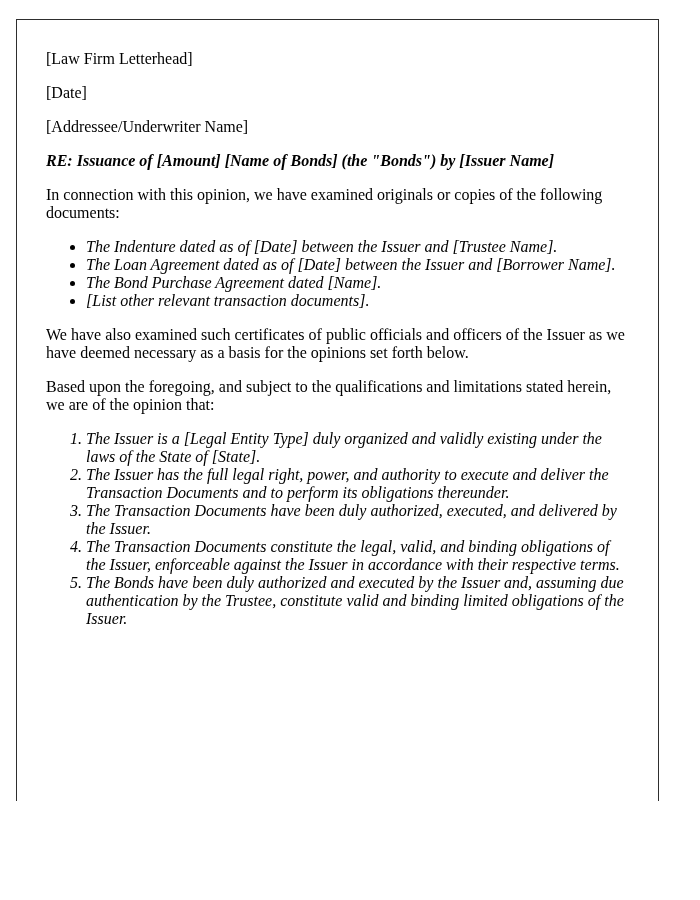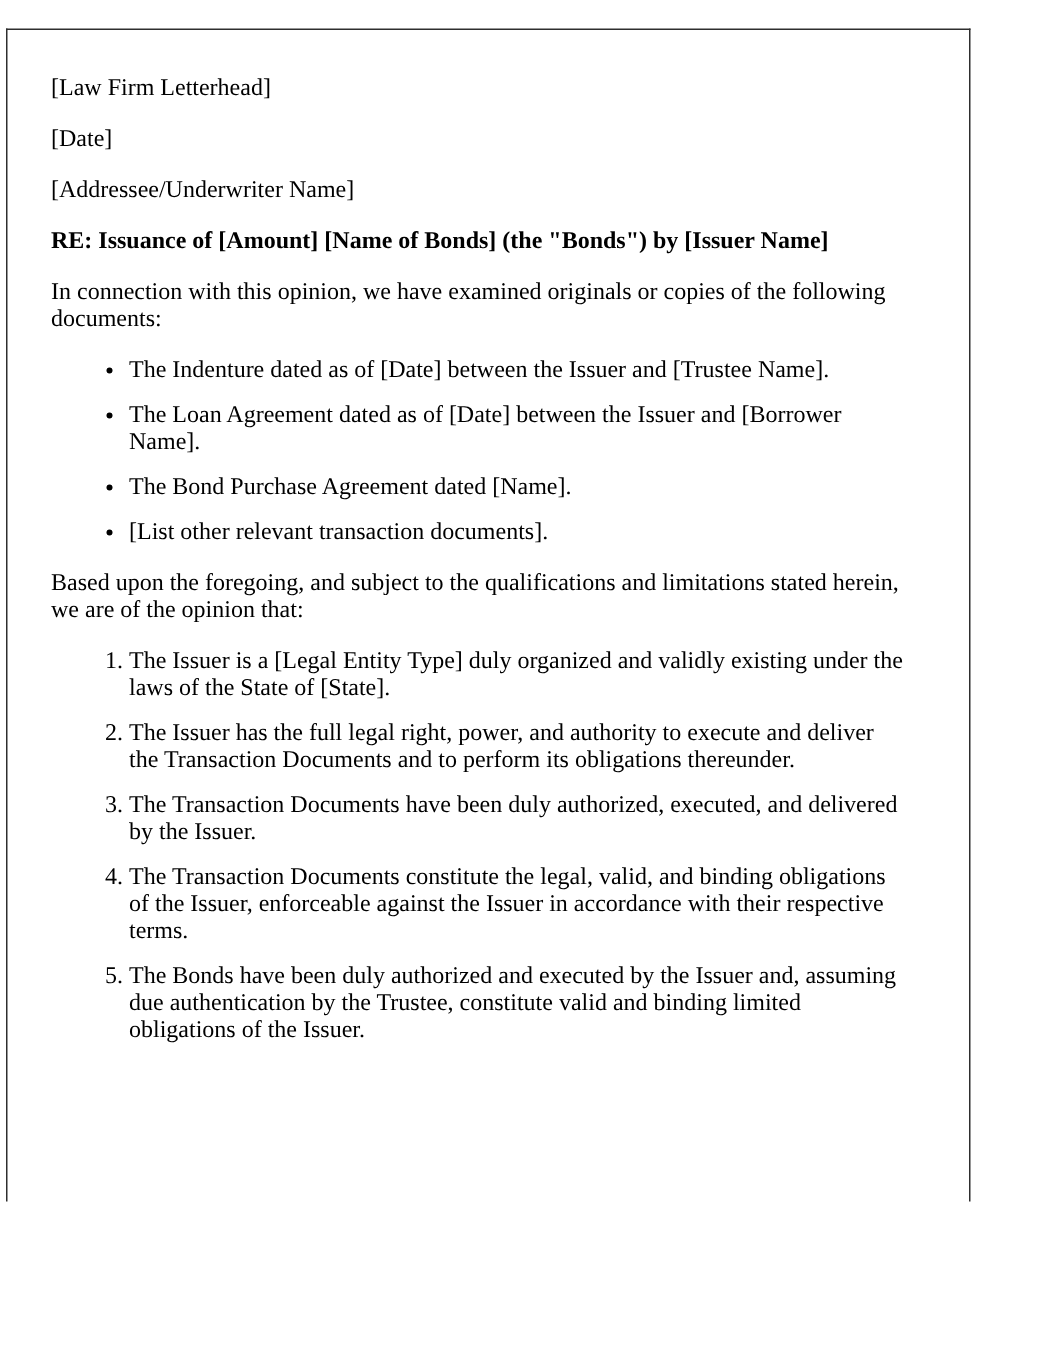--- a/index.html
+++ b/index.html
@@ -12,43 +12,45 @@
     height: 900px;
     position: relative;
     font-family: "Liberation Serif", "DejaVu Serif", serif;
     font-size: 16px;
     line-height: normal;
     color: #000000;
     overflow: hidden;
   }
   .page-frame {
     position: absolute;
-    left: 4px;
+    left: 16px;
     top: 19px;
     width: 643px;
     height: 782px;
     box-sizing: border-box;
     border: 1.5px solid #2e2e2e;
     border-bottom: none;
     padding: 14px 30px 0 29px;
     overflow: hidden;
     background: #ffffff;
   }
   .page-frame p {
     margin: 16px 0;
   }
   .re-line {
     font-weight: bold;
+    font-style: italic;
   }
   ul.doc-list, ol.opinion-list {
     margin: 16px 0;
     padding-left: 40px;
   }
   ul.doc-list li, ol.opinion-list li {
-    margin: 12px;
+    margin: 0;
+    font-style: italic;
   }
 </style>
 </head>
 <body>
 
 <div class="page-frame">
 
   <p>[Law Firm Letterhead]</p>
 
   <p>[Date]</p>
@@ -64,20 +66,21 @@
 
   <p>In connection with this opinion, we have examined originals or copies of the following documents:</p>
 
   <ul class="doc-list">
       <li>The Indenture dated as of [Date] between the Issuer and [Trustee Name].</li>
       <li>The Loan Agreement dated as of [Date] between the Issuer and [Borrower Name].</li>
       <li>The Bond Purchase Agreement dated [Name].</li>
       <li>[List other relevant transaction documents].</li>
     </ul>
 
+  <p>We have also examined such certificates of public officials and officers of the Issuer as we have deemed necessary as a basis for the opinions set forth below.</p>
 
   <p>Based upon the foregoing, and subject to the qualifications and limitations stated herein, we are of the opinion that:</p>
 
   <ol class="opinion-list">
       <li>The Issuer is a [Legal Entity Type] duly organized and validly existing under the laws of the State of [State].</li>
       <li>The Issuer has the full legal right, power, and authority to execute and deliver the Transaction Documents and to perform its obligations thereunder.</li>
       <li>The Transaction Documents have been duly authorized, executed, and delivered by the Issuer.</li>
       <li>The Transaction Documents constitute the legal, valid, and binding obligations of the Issuer, enforceable against the Issuer in accordance with their respective terms.</li>
       <li>The Bonds have been duly authorized and executed by the Issuer and, assuming due authentication by the Trustee, constitute valid and binding limited obligations of the Issuer.</li>
     </ol>

